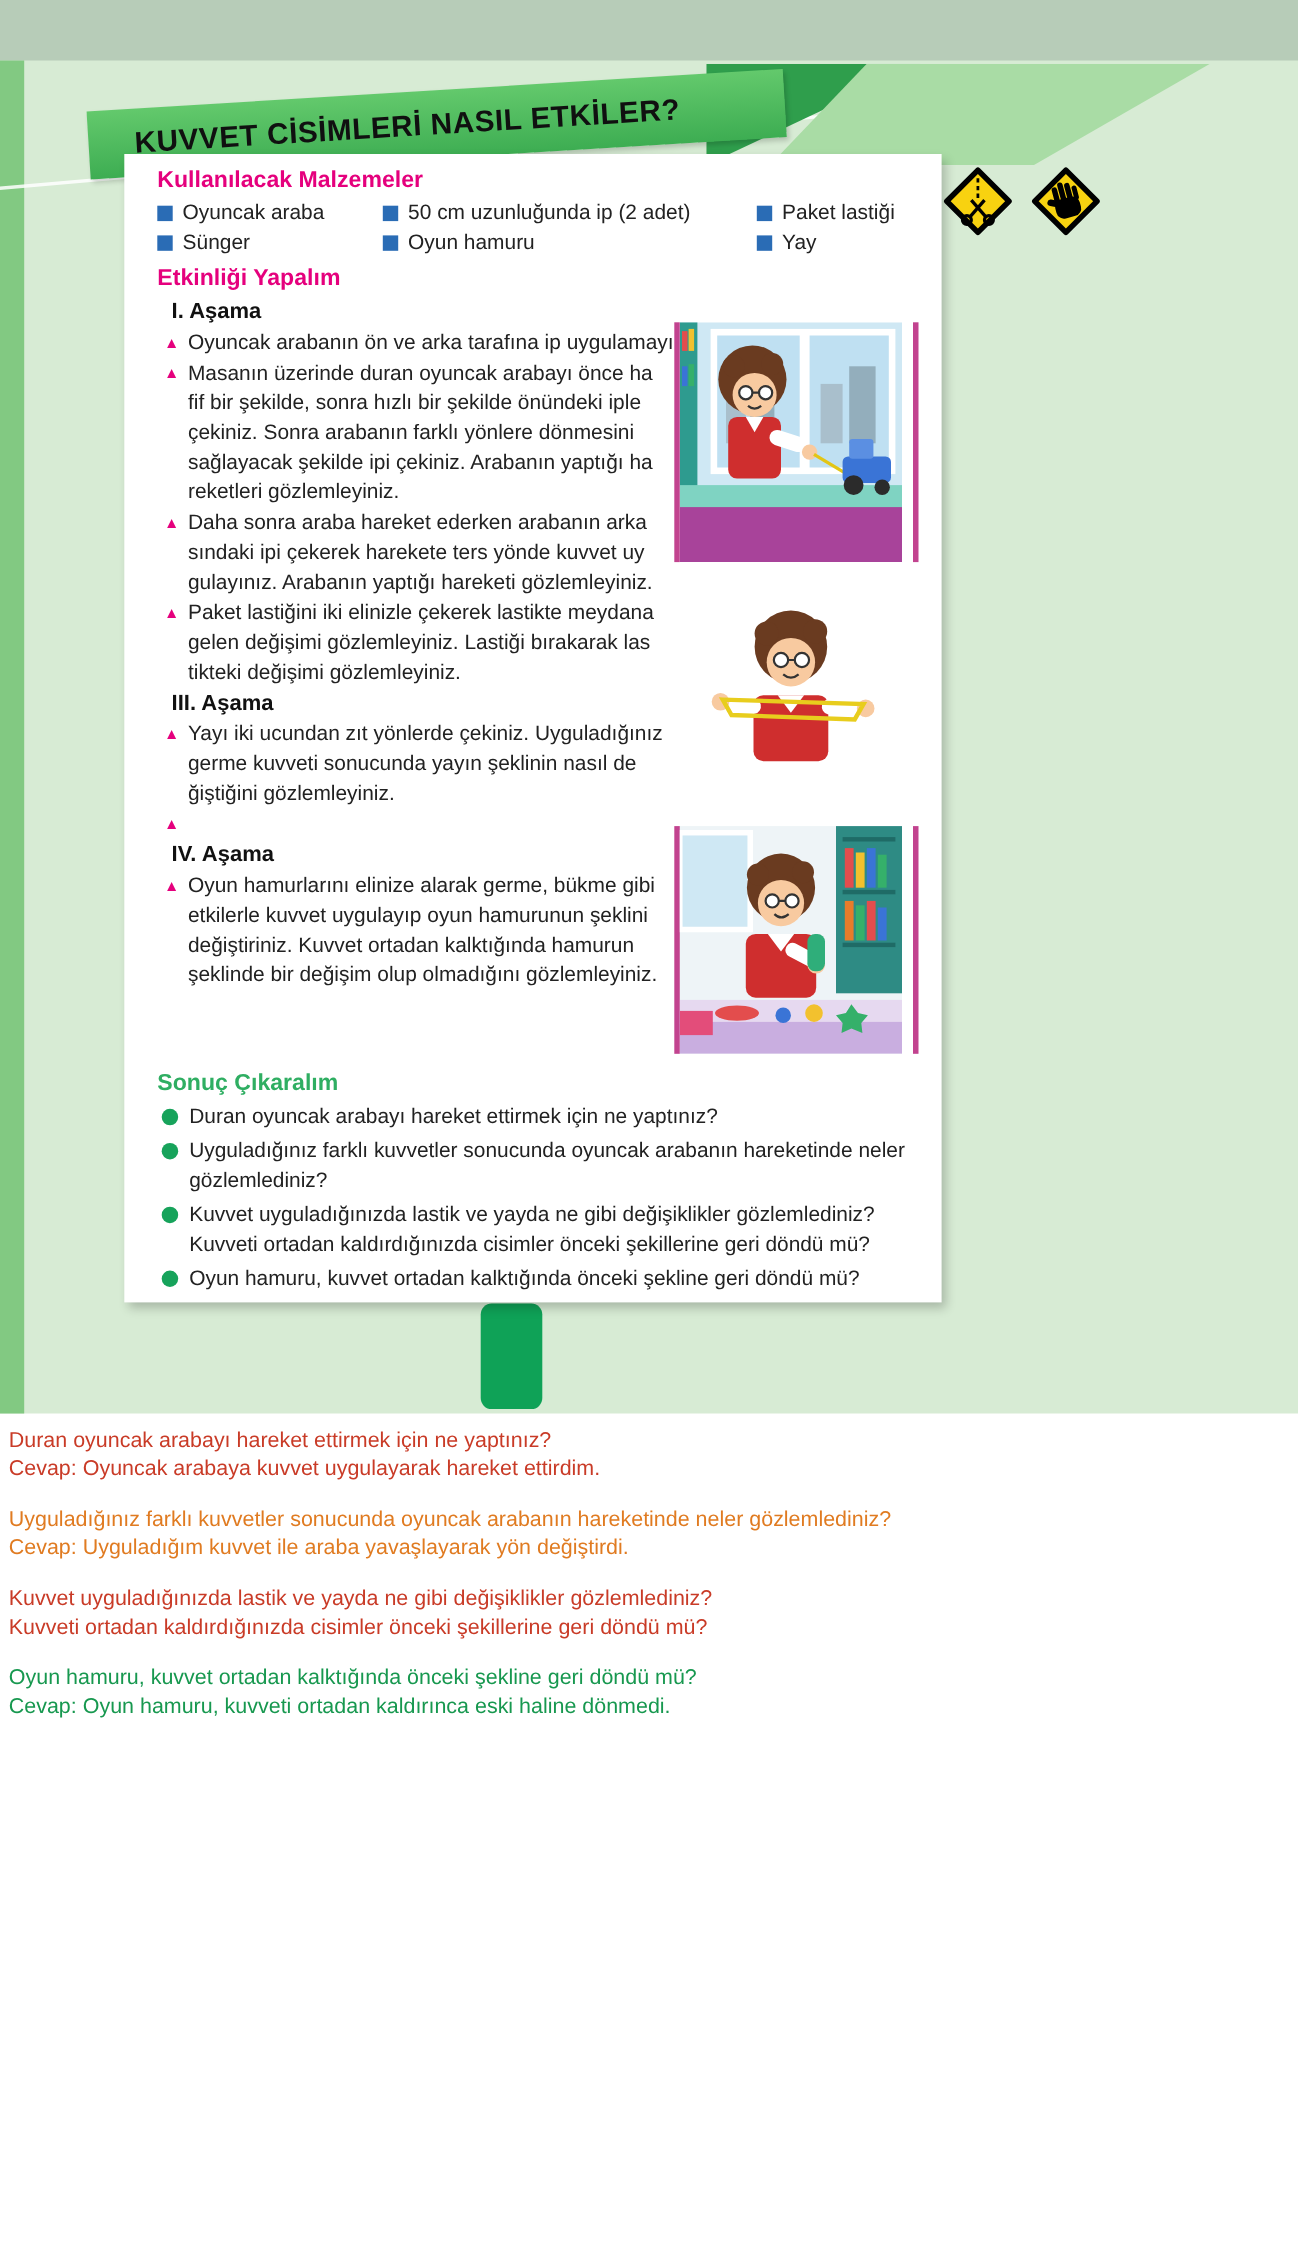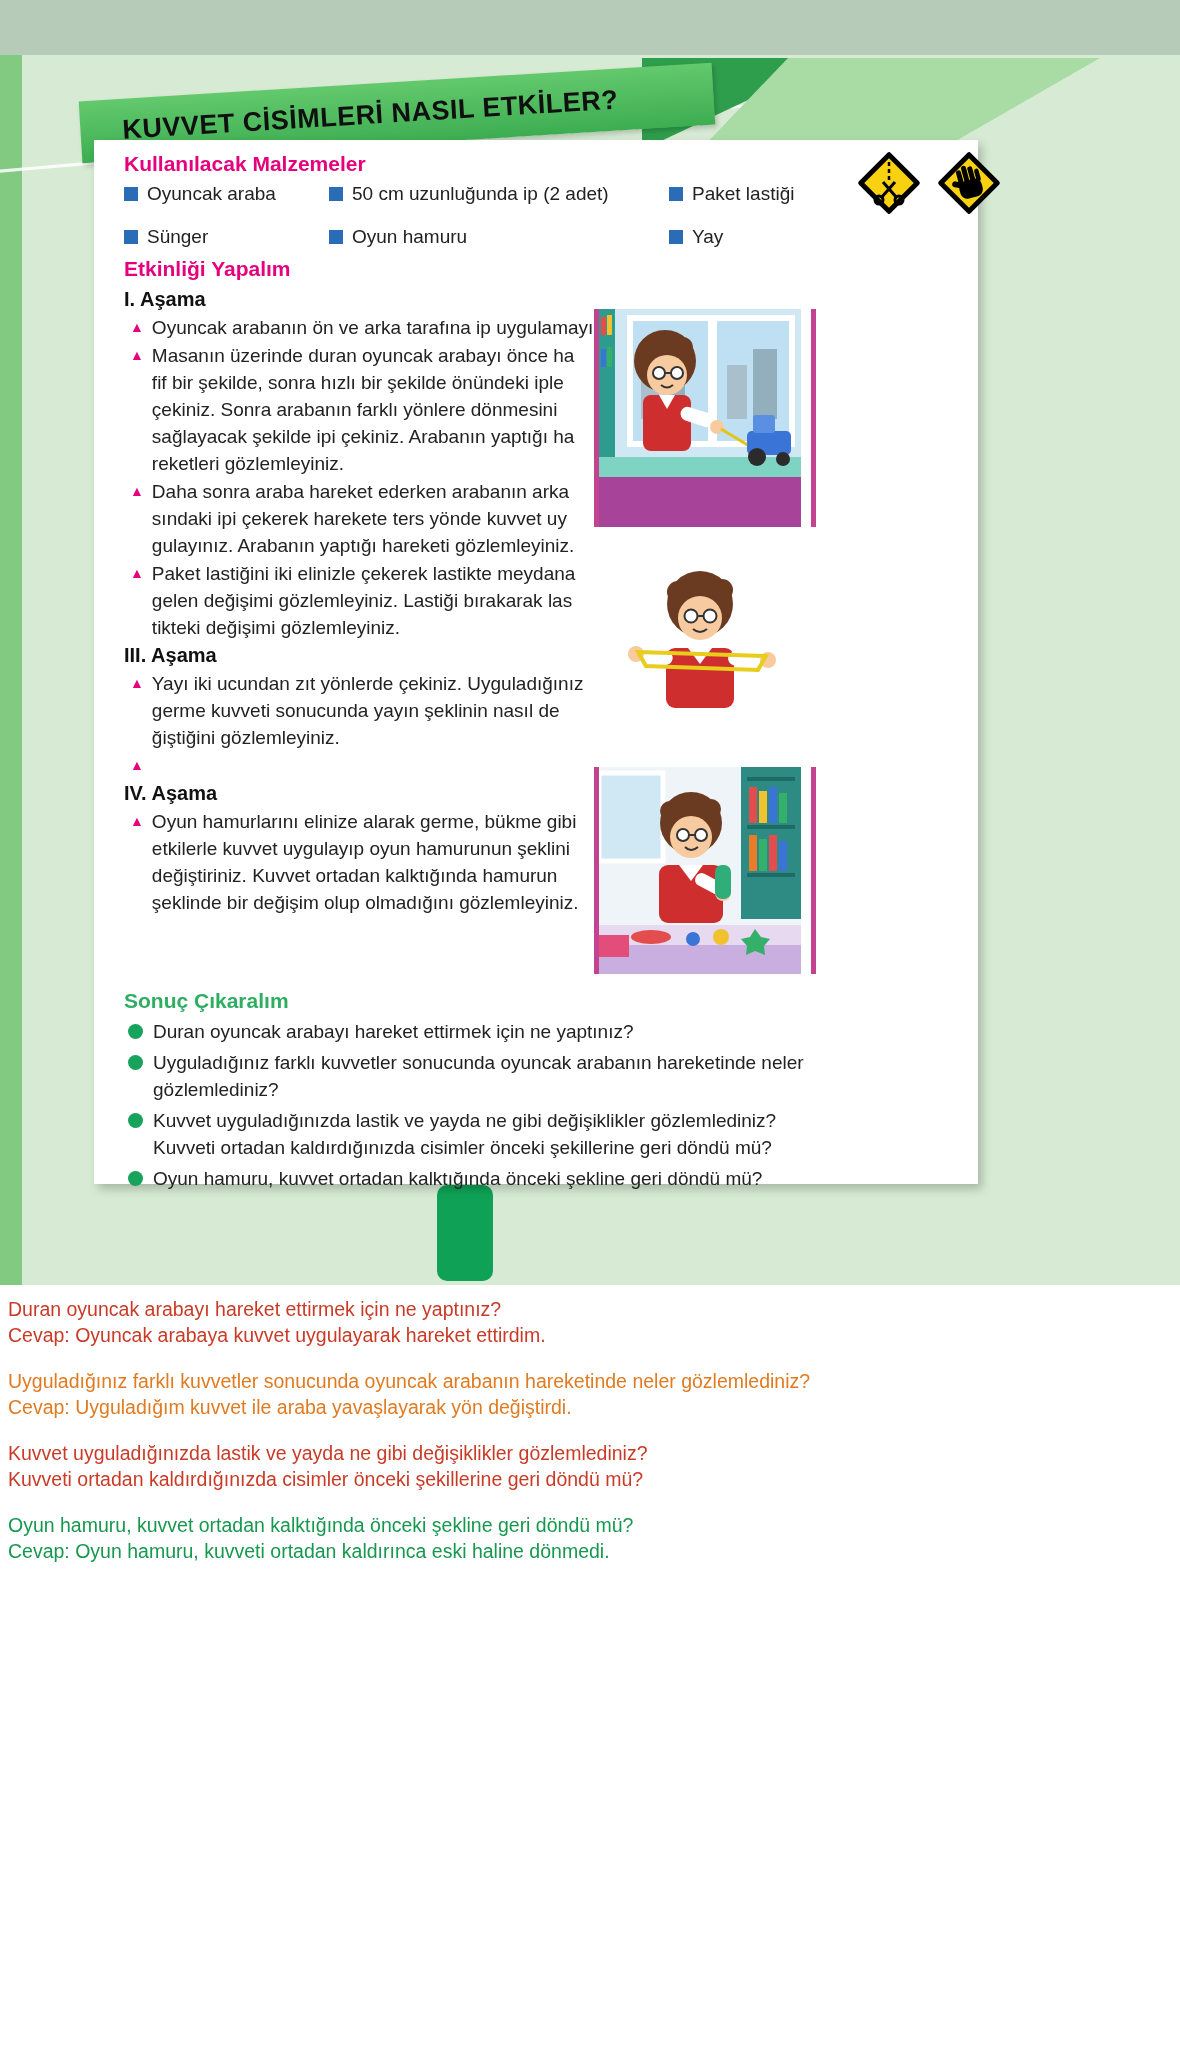--- a/index.html
+++ b/index.html
@@ -15,29 +15,29 @@
   
   .ribbon{position:absolute;left:80px;top:82px;width:592px;height:62px;background:linear-gradient(180deg,#63c96c,#3dad52);transform:rotate(-3.5deg);display:flex;align-items:center;padding-left:42px;box-shadow:2px 3px 5px rgba(0,0,0,.18);}
   .ribbon-title{font-size:27px;font-weight:bold;color:#101010;letter-spacing:.5px;white-space:nowrap;}
   .deco-dark{position:absolute;left:642px;top:58px;width:195px;height:92px;background:#2f9e4c;clip-path:polygon(0 0,100% 0,0 100%);}
   .deco-light{position:absolute;left:700px;top:58px;width:400px;height:92px;background:#a9dca5;clip-path:polygon(22% 0,100% 0,60% 100%,0 100%);}
 
   
   .safety{position:absolute;left:852px;top:146px;display:flex;gap:6px;z-index:5;}
 
   
-  .card{position:absolute;left:94px;top:140px;width:884px;height:1044px;background:#ffffff;box-shadow:4px 5px 9px rgba(0,0,0,.22);padding:12px 16px 0 30px;box-sizing:border-box;z-index:3;}
+  .card{position:absolute;left:113px;top:140px;width:743px;height:1044px;background:#ffffff;box-shadow:4px 5px 9px rgba(0,0,0,.22);padding:12px 16px 0 30px;box-sizing:border-box;z-index:3;}
   .m-heading{color:#e5007d;font-weight:bold;font-size:21px;line-height:24px;margin-bottom:4px;}
-  .materials-grid{display:grid;grid-template-columns:205px 340px auto;row-gap:16px;margin-bottom:6px;}
+  .materials-grid{display:grid;grid-template-columns:205px 340px auto;row-gap:0;margin-bottom:6px;}
   .m-item{display:flex;align-items:center;font-size:19px;color:#222;line-height:27px;}
   .bsq{width:14px;height:14px;background:#2a6cb5;margin-right:9px;flex:none;}
   .act-heading{color:#e5007d;font-weight:bold;font-size:21px;line-height:26px;margin-bottom:4px;}
 
   .activity-area{position:relative;height:700px;}
-  .stage-label{font-weight:bold;font-size:20px;line-height:27px;color:#111;margin:1px 0;}
+  .stage-label{font-weight:bold;font-size:20px;line-height:27px;color:#111;margin:1px 13px;}
   .step{display:flex;width:480px;margin:1px 0;}
   .tri{color:#e5007d;font-size:14px;line-height:27px;margin:0 8px 0 6px;flex:none;}
   .step-text{font-size:19px;line-height:27px;color:#222;white-space:pre-line;}
 
   .fig{position:absolute;left:470px;width:212px;background:#fff;}
   .fig svg{display:block;}
   .fig-border{border-left:5px solid #c2438f;border-right:5px solid #c2438f;}
   .fig1{top:23px;} .fig2{top:268px;} .fig3{top:481px;}
 
   .conc-heading{color:#2fae62;font-weight:bold;font-size:21px;line-height:26px;margin:2px 0 4px;}

